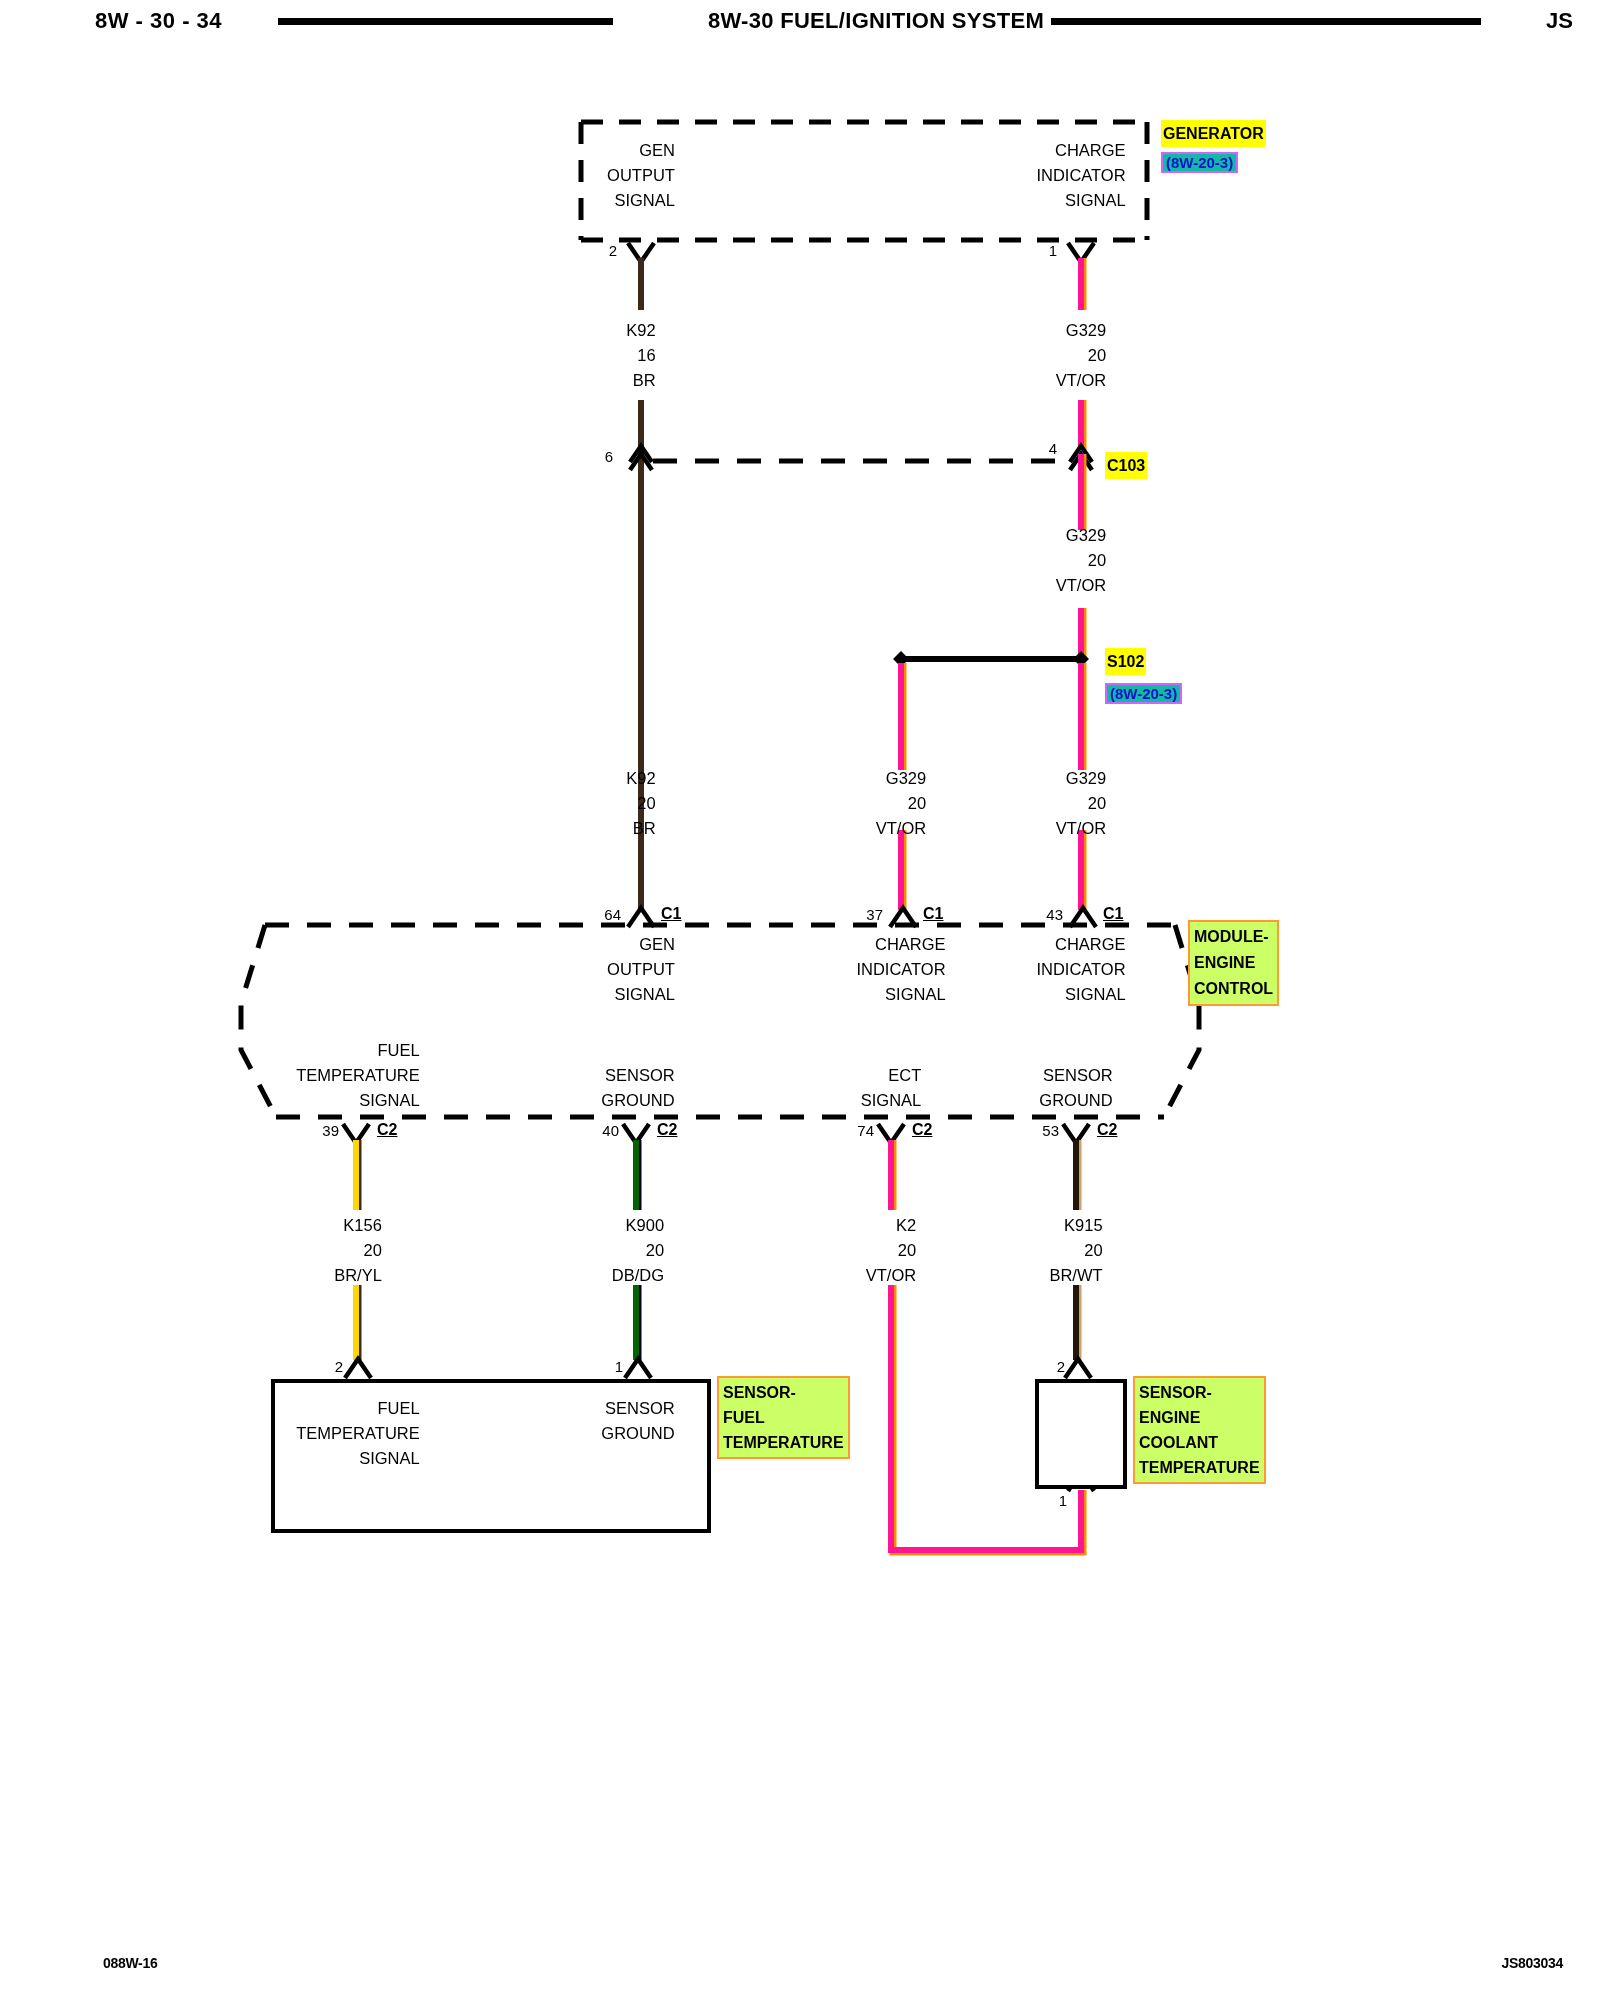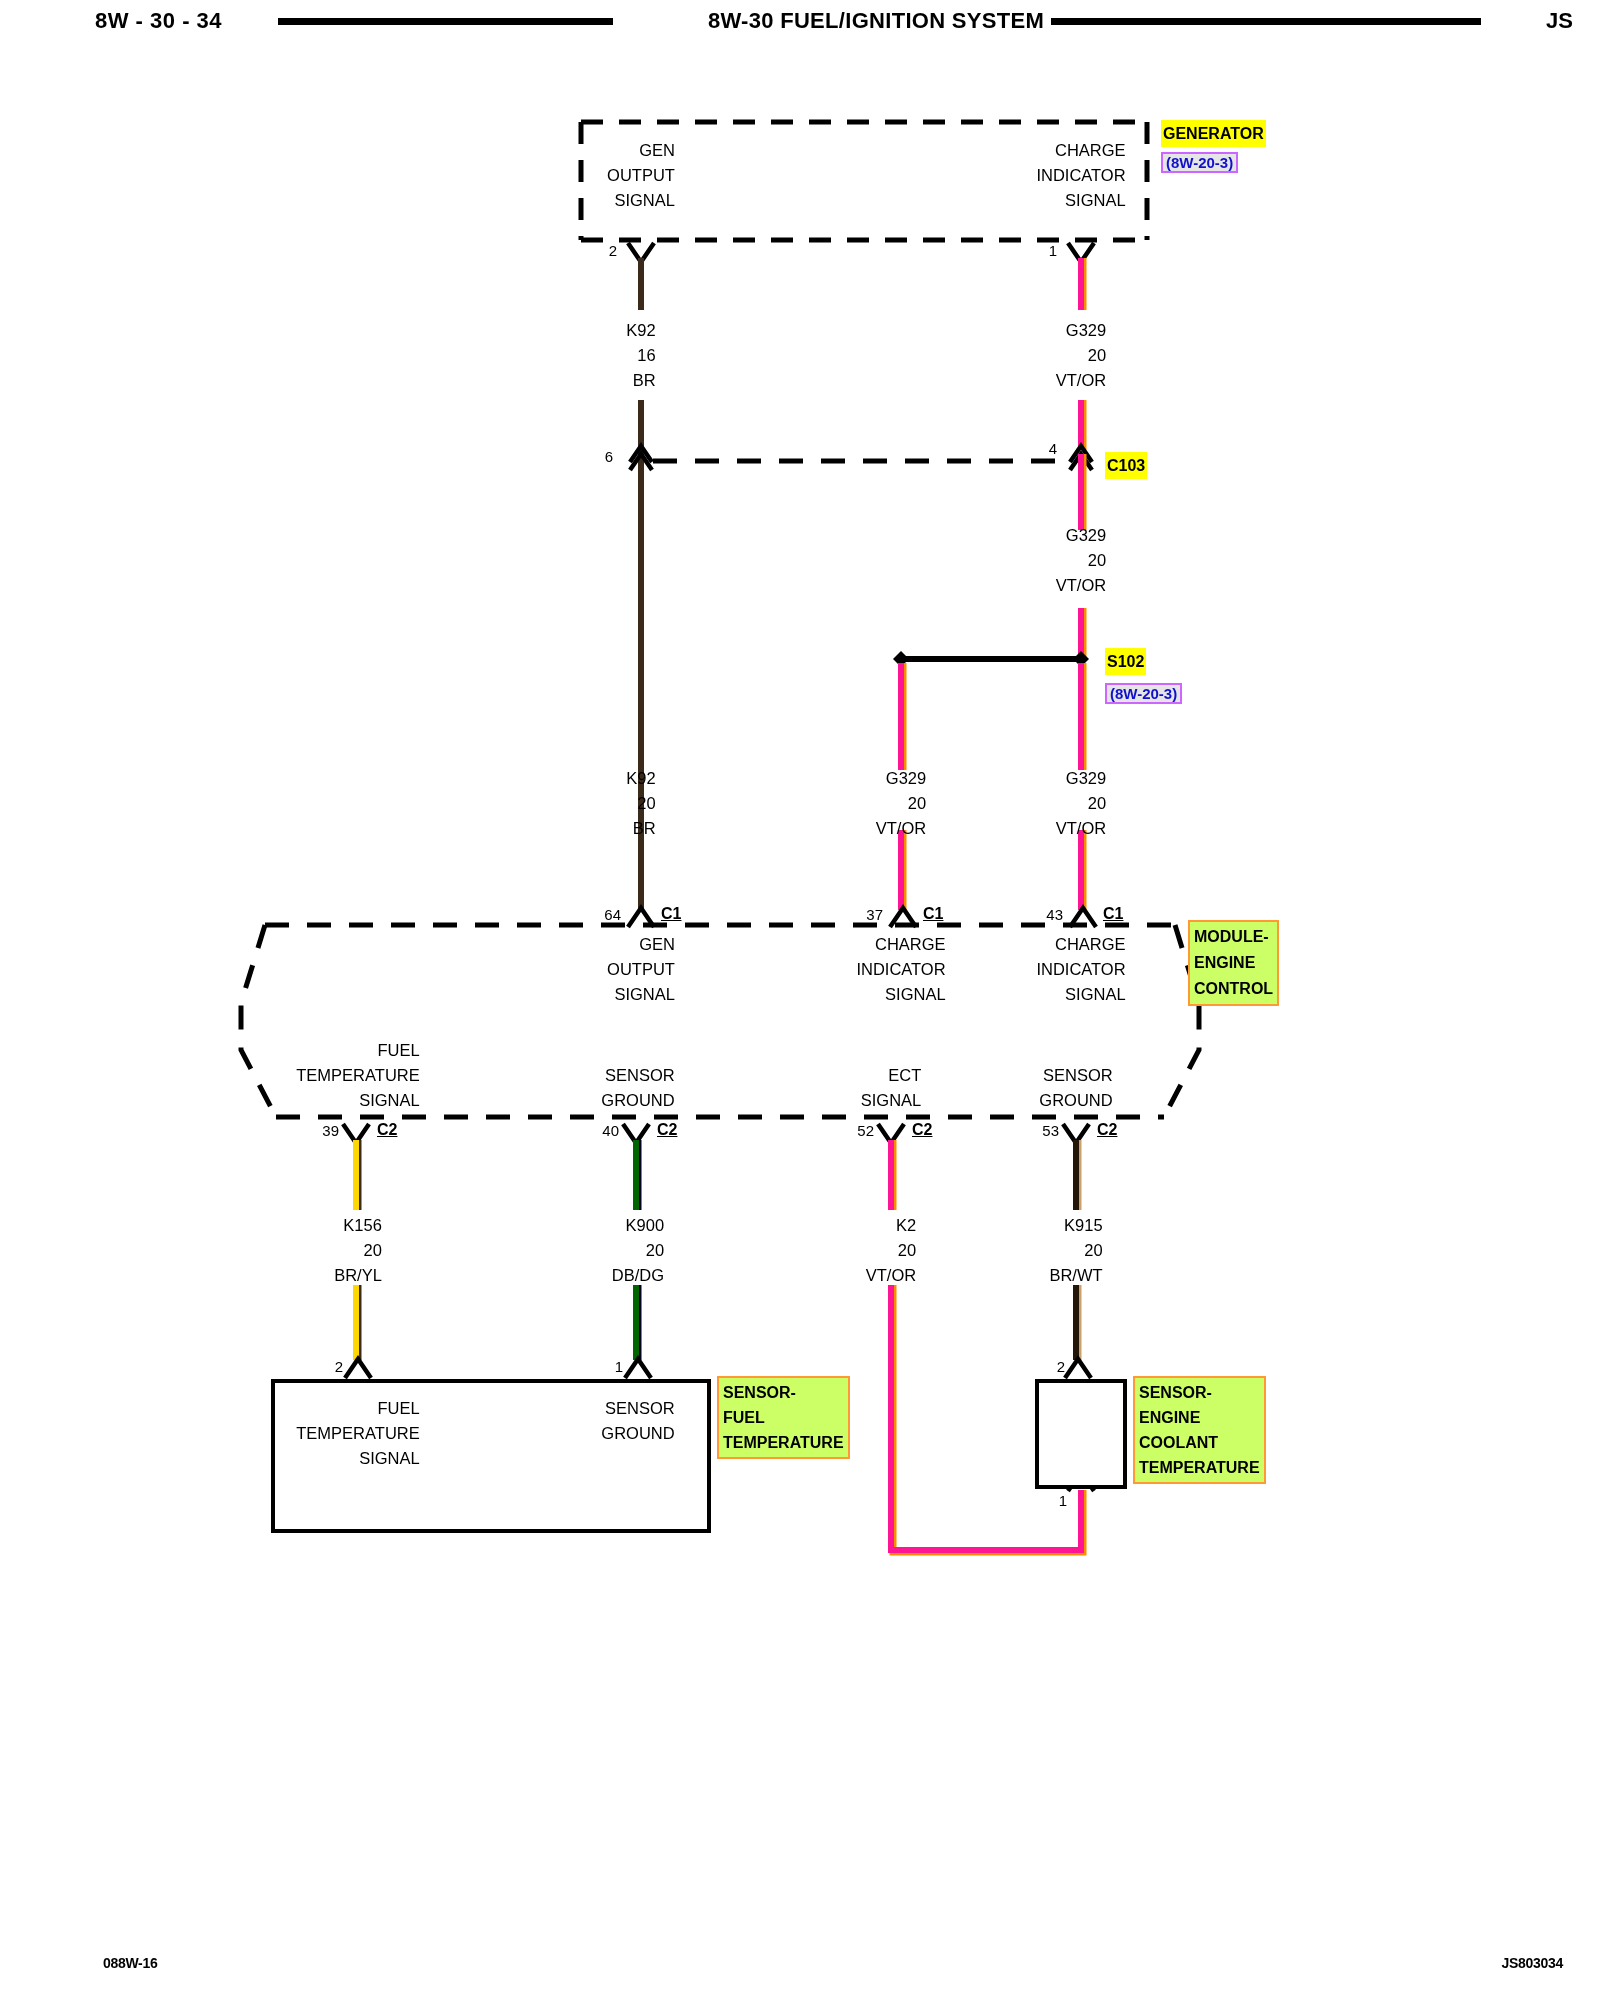--- a/index.html
+++ b/index.html
@@ -26,21 +26,21 @@
   .dtxt{position:absolute;font-size:16.5px;font-family:"Liberation Sans",sans-serif;white-space:nowrap;line-height:25px;}
   .ctr{transform:translateX(-50%);text-align:right;}
   .pinnum{position:absolute;font-size:15px;font-family:"Liberation Sans",sans-serif;text-align:right;}
   .conn{position:absolute;font-size:16px;font-weight:bold;font-family:"Liberation Sans",sans-serif;text-decoration:underline;}
 
   
   .tag{position:absolute;font-weight:bold;font-size:16px;font-family:"Liberation Sans",sans-serif;
        white-space:nowrap;line-height:25px;padding:1px 2px;}
   .tag-yellow{background:#ffff00;}
   .tag-green{background:#ccff66;border:2px solid #ff9933;padding:2px 4px;}
-  .tag-ref{background:#e5e5e5;border:2px solid #cc66ff;color:#1111cc;font-weight:bold;
+  .tag-ref{background:#14b8a6;border:2px solid #cc66ff;color:#1111cc;font-weight:bold;
            font-size:15px;padding:0px 3px;white-space:nowrap;}
 
   
   .solidbox{position:absolute;border:4px solid #000;background:#fff;box-sizing:border-box;}
 </style>
 </head>
 <body>
 
 <div id="sheet">
 
@@ -288,21 +288,21 @@
     <div>SENSOR</div>
     <div>GROUND</div>
   </div>
 
   <div class="pinnum" style="left:262px;top:1122px;width:44px;">39</div>
   <div class="conn" style="left:344px;top:1121px;">C2</div>
 
   <div class="pinnum" style="left:542px;top:1122px;width:44px;">40</div>
   <div class="conn" style="left:624px;top:1121px;">C2</div>
 
-  <div class="pinnum" style="left:797px;top:1122px;width:44px;">52</div>
+  <div class="pinnum" style="left:797px;top:1122px;width:44px;">74</div>
   <div class="conn" style="left:879px;top:1121px;">C2</div>
 
   <div class="pinnum" style="left:982px;top:1122px;width:44px;">53</div>
   <div class="conn" style="left:1064px;top:1121px;">C2</div>
 
   <div class="dtxt ctr" style="left:325px;top:1213px;">
     <div>K156</div>
     <div>20</div>
     <div>BR/YL</div>
   </div>

